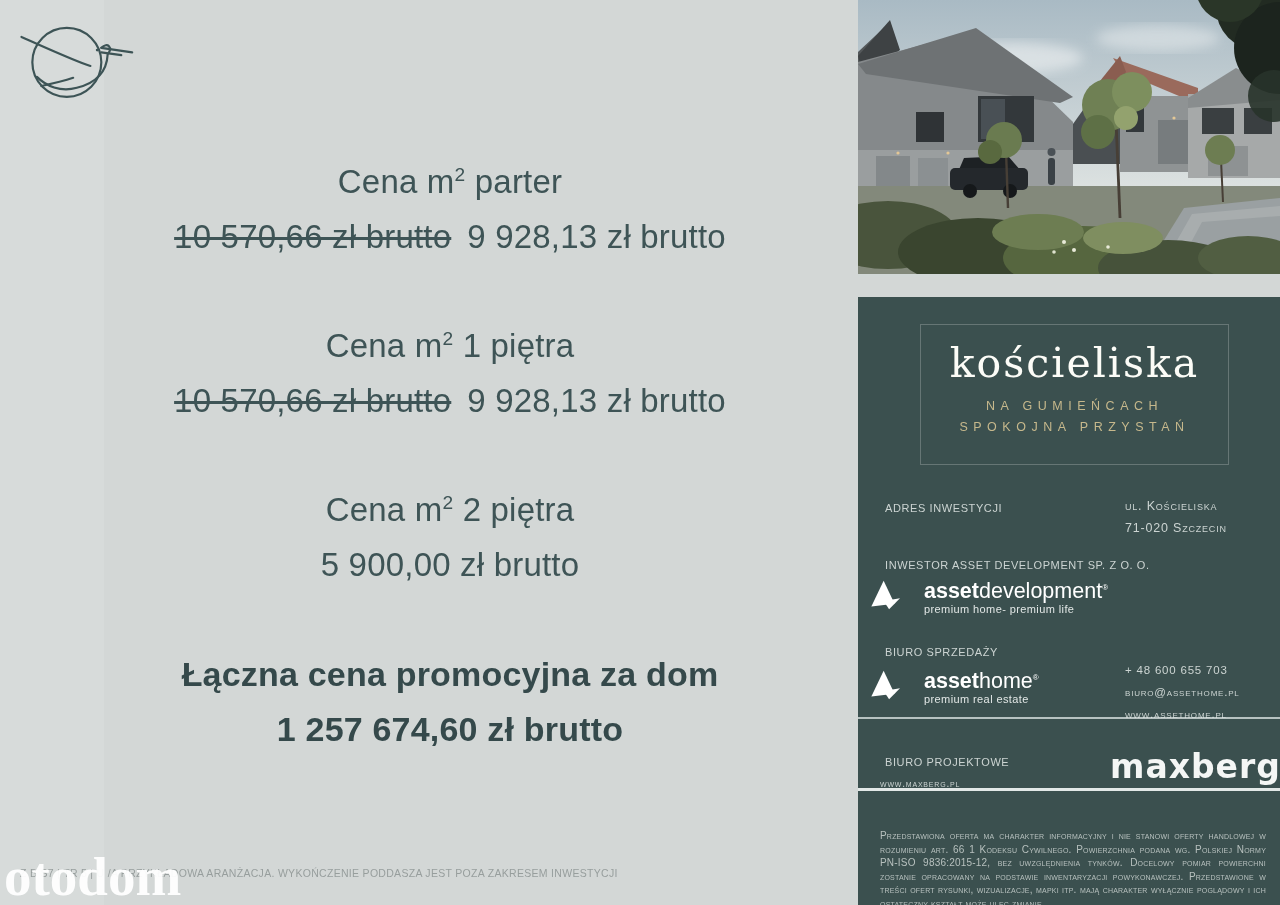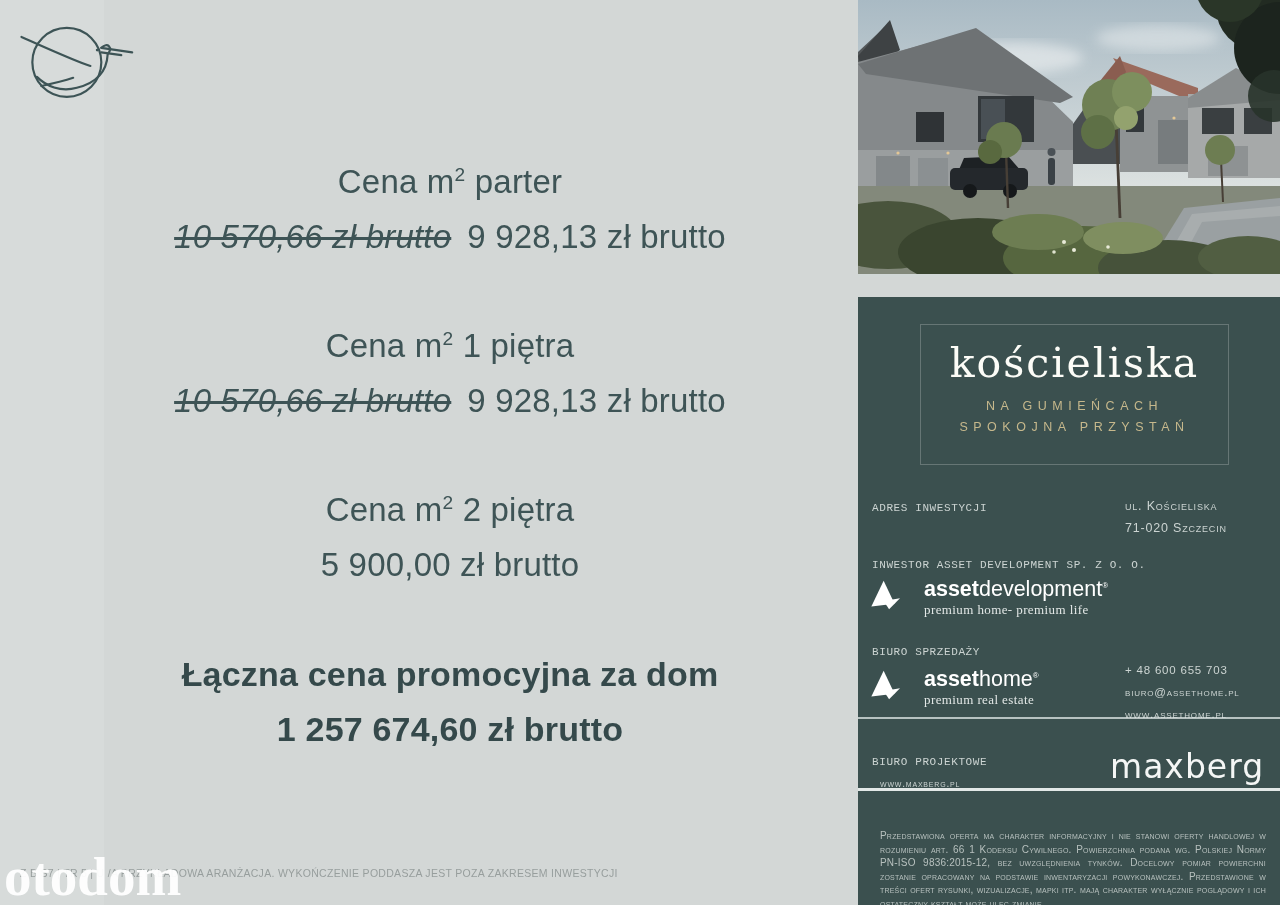--- a/index.html
+++ b/index.html
@@ -10,67 +10,67 @@
   
   .brand-logo{position:absolute;left:16px;top:10px;width:118px;height:102px;}
 
   
   .pline{position:absolute;left:60px;width:780px;text-align:center;font-size:33px;color:#3e5456;
          letter-spacing:.2px;white-space:nowrap;}
   .pline sup{font-size:58%;vertical-align:super;line-height:0;}
   #t1{top:163px}#p1{top:218px}#t2{top:327px}#p2{top:382px}#t3{top:491px}#p3{top:546px}
   #tot1{top:655px;font-weight:bold;font-size:34px;color:#35494b;}
   #tot2{top:710px;font-weight:bold;font-size:34px;color:#35494b;}
-  .strike{text-decoration:line-through;text-decoration-thickness:2.5px;margin-right:16px;font-style:italic;}
+  .strike{text-decoration:line-through;text-decoration-thickness:2.5px;margin-right:16px;}
   .strike:empty{display:none;margin:0;}
 
   
   .photo{position:absolute;left:858px;top:0;width:422px;height:274px;background:#aebcc4;}
   .photo svg{display:block;}
 
   .div-photo{position:absolute;left:858px;top:274px;width:422px;height:3px;background:#d2d8d7;}
   .div-1{position:absolute;left:858px;top:717px;width:422px;height:2px;background:rgba(226,232,231,.75);}
   .div-2{position:absolute;left:858px;top:788px;width:422px;height:3px;background:rgba(241,245,244,.92);}
 
   
   .panel{position:absolute;left:858px;top:277px;width:422px;height:628px;background:#3b504f;color:#ccd4d2;margin-top:20px;}
   .logo-box{position:absolute;left:62px;top:27px;width:307px;height:139px;
             border:1px solid rgba(255,255,255,.22);text-align:center;}
   .project-name{margin-top:16px;font-family:"DejaVu Serif",serif;font-size:41px;color:#fcfcf7;
                 letter-spacing:2px;line-height:1.1;}
   .tagline{font-size:12.5px;letter-spacing:5.5px;color:#c6b88c;line-height:21px;margin-top:10px;}
   .tagline div{white-space:nowrap;}
 
-  .label{position:absolute;left:14px;font-size:11px;letter-spacing:.6px;color:#ccd4d2;white-space:nowrap;font-family:Liberation Mono, monospace;}
+  .label{position:absolute;left:27px;font-size:11px;letter-spacing:.6px;color:#ccd4d2;white-space:nowrap;}
   .val{position:absolute;left:267px;font-size:12.5px;letter-spacing:.8px;color:#ccd4d2;
        font-variant:small-caps;white-space:nowrap;}
 
   #adres-label{top:205px;}
   #street{top:202px;}
   #city{top:224px;}
   #inwestor-label{top:262px;}
   #biuro-sprz-label{top:349px;}
   #phone{top:367px;font-size:11.5px;}
   #email{top:389px;font-size:11.5px;}
   #website{top:411px;font-size:11.5px;}
   #biuro-proj-label{top:459px;}
   #maxberg-site{top:481px;font-size:10px;left:22px;position:absolute;letter-spacing:.8px;
                 font-variant:small-caps;color:#ccd4d2;}
   .maxberg{position:absolute;left:252px;top:450px;width:140px;text-align:left;
-           font-family:"DejaVu Sans",sans-serif;font-size:33px;color:#f4f6f5;letter-spacing:1px;}
+           font-family:"DejaVu Sans",sans-serif;font-size:33px;color:#f4f6f5;letter-spacing:1px;font-weight:bold;}
 
   .corp-logo{position:absolute;left:12px;display:flex;align-items:flex-end;gap:24px;}
   #ad-logo{top:281px;}
   #ah-logo{top:371px;}
   .logo-text{color:#fff;line-height:1.05;}
   .logo-main{font-size:21.5px;white-space:nowrap;}
   .logo-main .b{font-weight:bold;}
   .logo-main .r{font-weight:300;}
   .logo-main sup{font-size:8px;vertical-align:super;}
-  .logo-tag{font-size:13px;color:#e2e7e6;letter-spacing:.4px;margin-top:2px;font-family:Liberation Serif, serif;}
+  .logo-tag{font-size:11px;color:#e2e7e6;letter-spacing:.4px;margin-top:2px;}
 
   .disclaimer{position:absolute;left:22px;top:532px;width:386px;font-size:10px;line-height:13.6px;
               letter-spacing:.2px;color:#b7c0be;text-align:justify;font-variant:small-caps;}
 
   
   .caption{position:absolute;left:20px;top:867px;width:660px;font-size:10.5px;color:#979e9d;
            letter-spacing:.3px;white-space:nowrap;}
   .watermark{position:absolute;left:4px;top:849px;font-family:Liberation Serif, serif;
              font-size:55px;font-weight:bold;color:rgba(255,255,255,.94);line-height:1;letter-spacing:0;}
 </style>

